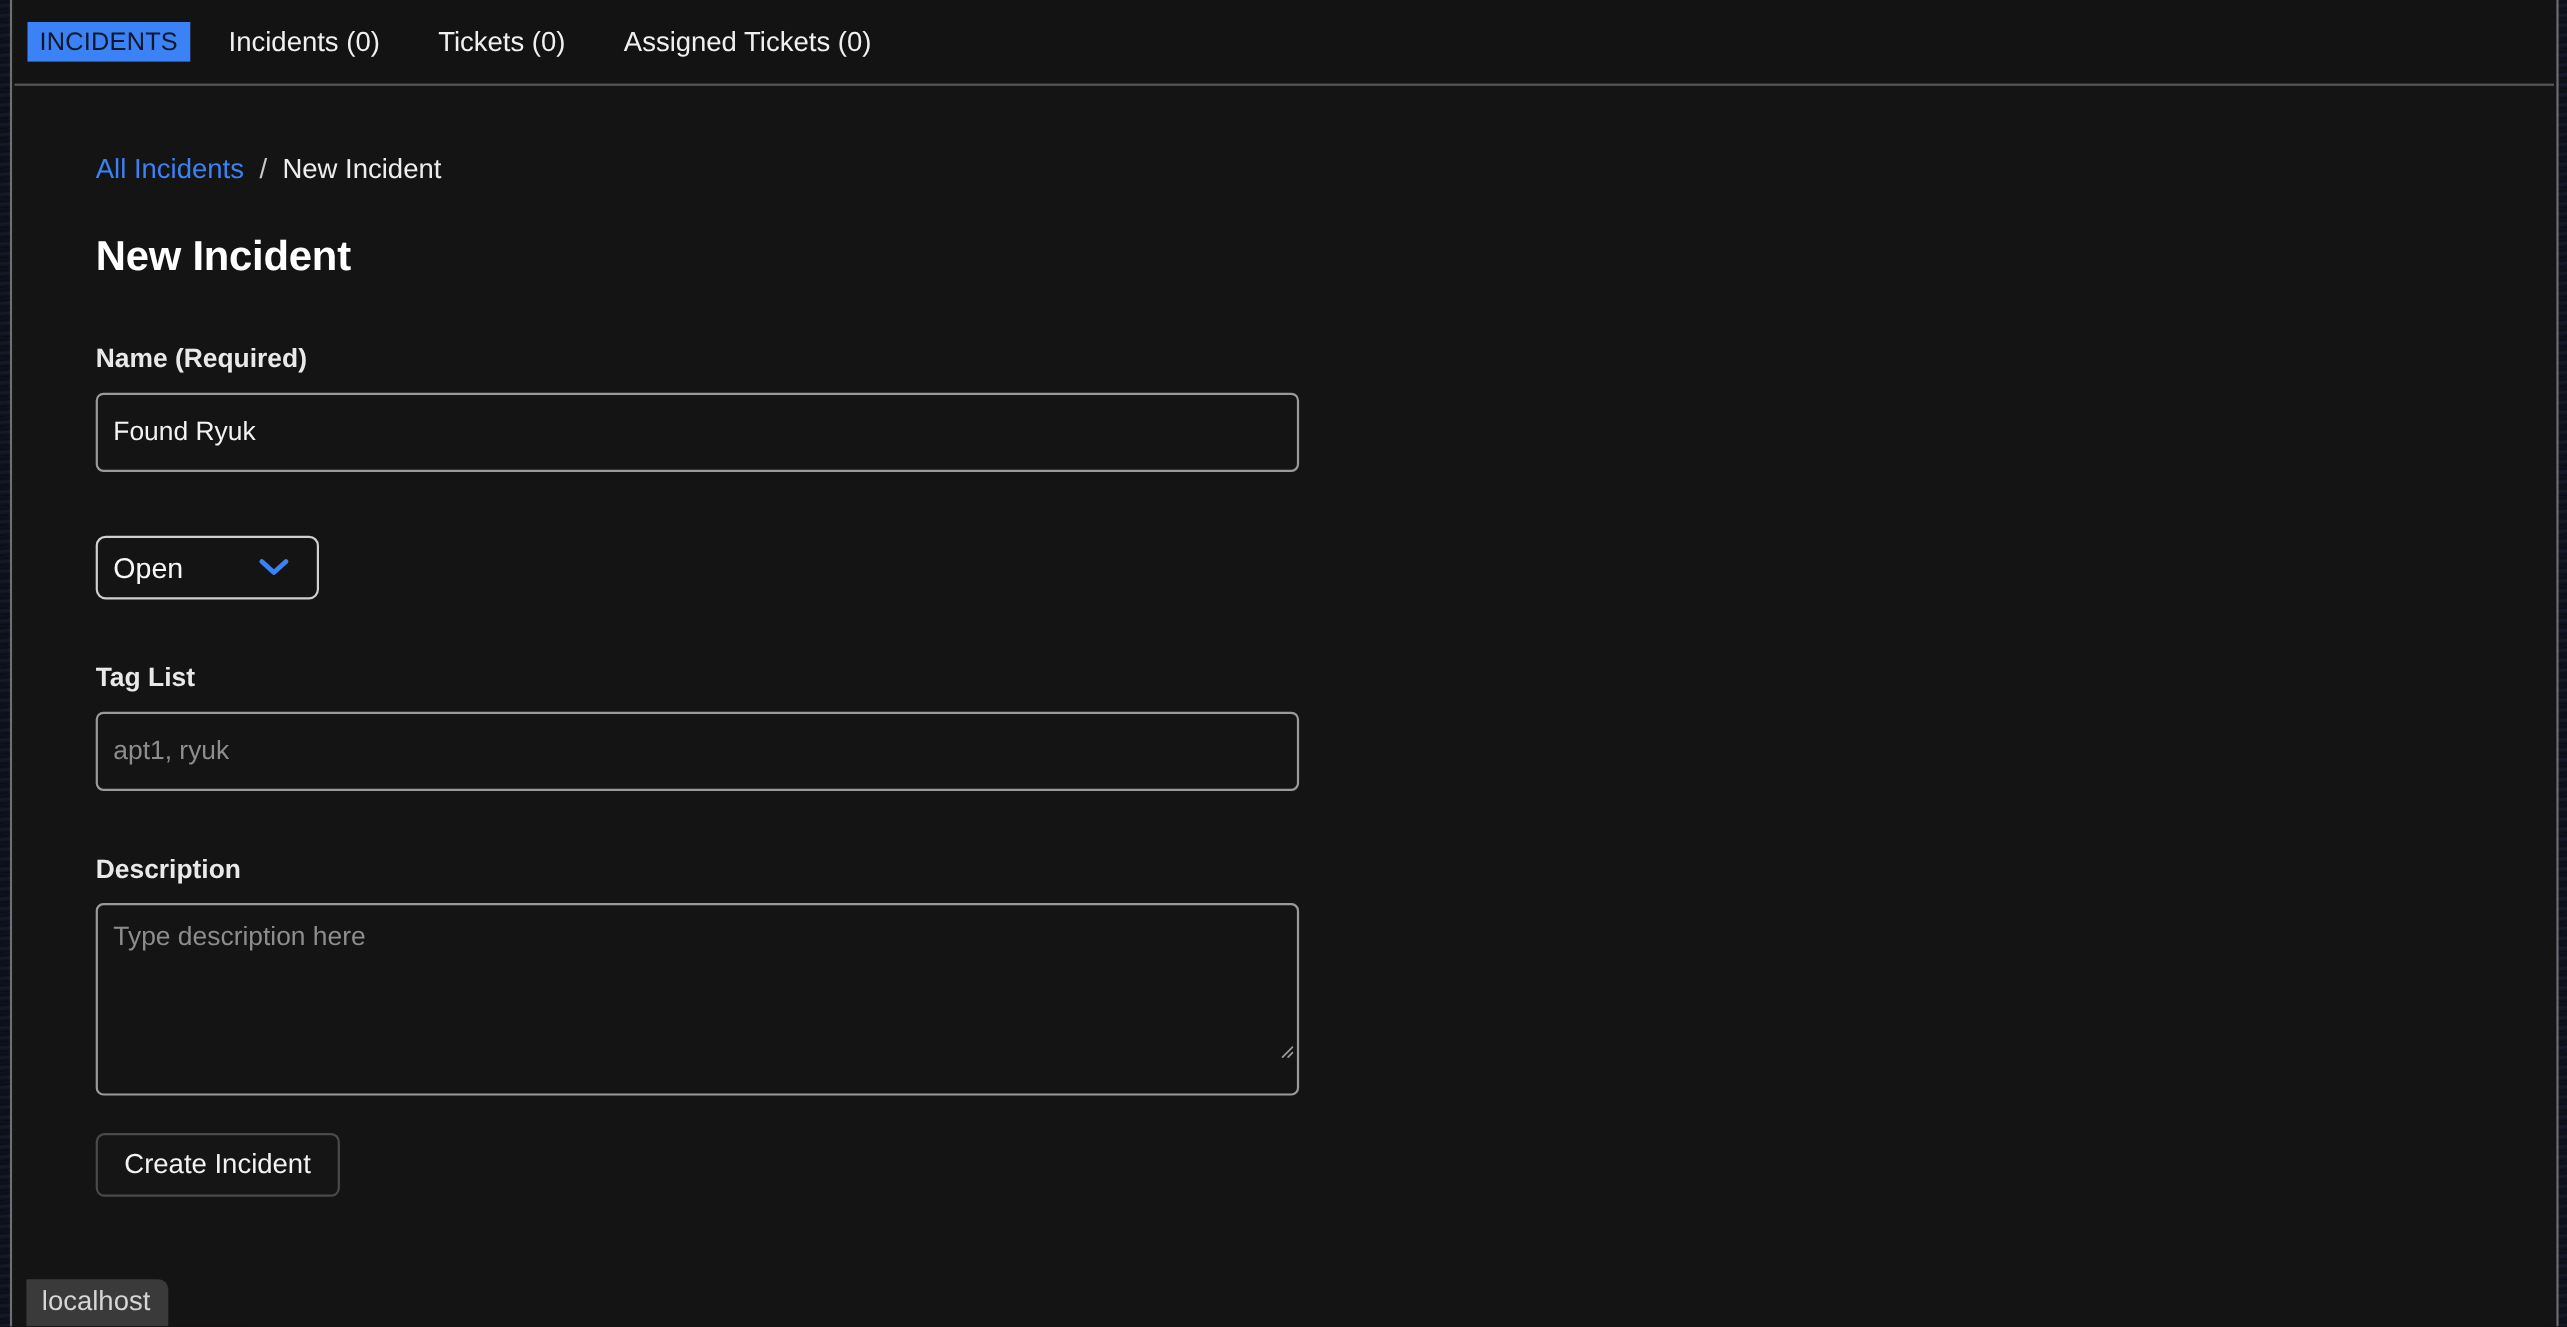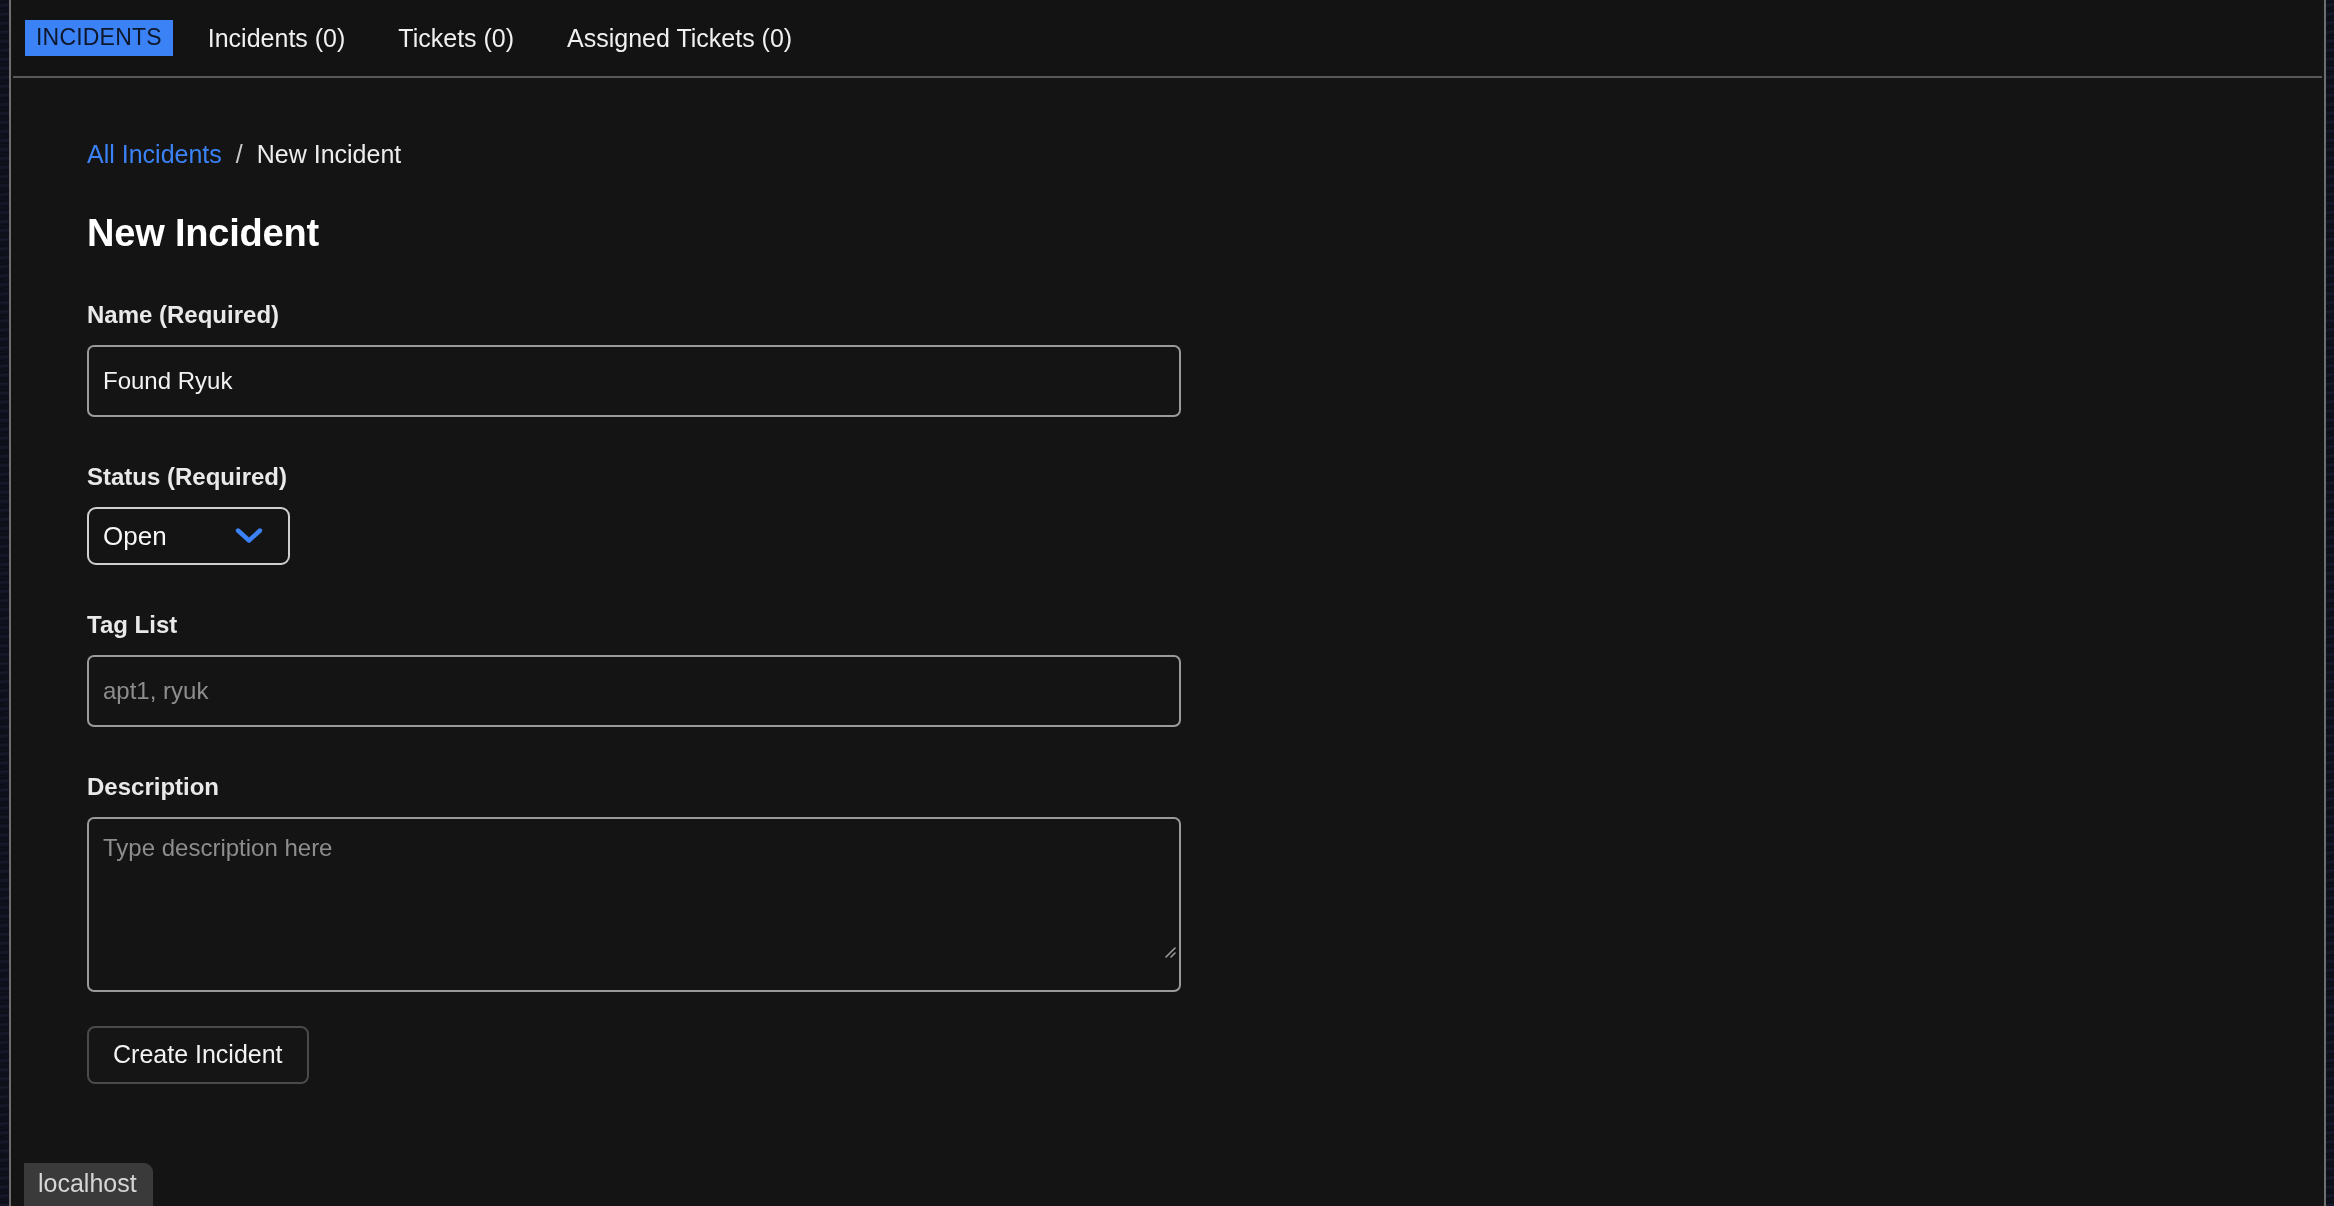--- a/index.html
+++ b/index.html
@@ -136,21 +136,21 @@
 
   .page-title {
     font-size: 38px;
     font-weight: bold;
     color: #ffffff;
     margin: 43px 0 0 0;
     letter-spacing: -0.2px;
   }
 
   .field {
-    margin-top: 46px;
+    margin-top: 58px;
   }
   .field-label {
     font-size: 24px;
     font-weight: bold;
     color: #e9e9e9;
     margin-bottom: 16px;
   }
 
   .text-input {
     width: 1094px;
@@ -280,21 +280,20 @@
     <h1 class="page-title">New Incident</h1>
 
     
     <div class="field">
       <div class="field-label">Name (Required)</div>
       <input class="text-input" type="text" value="Found Ryuk" style="">
     </div>
 
     
     <div class="field">
-      <div class="field-label">Status (Required)</div>
       <div class="select-wrap">
         <div class="select-box">
           <span>Open</span>
         </div>
         <span class="select-caret">
           <svg width="30" height="19" viewBox="0 0 30 19">
               <path d="M4 4 L15 14 L26 4" fill="none" stroke="#3b82f6" stroke-width="4.4" stroke-linecap="round" stroke-linejoin="round"></path>
             </svg>
         </span>
       </div>

